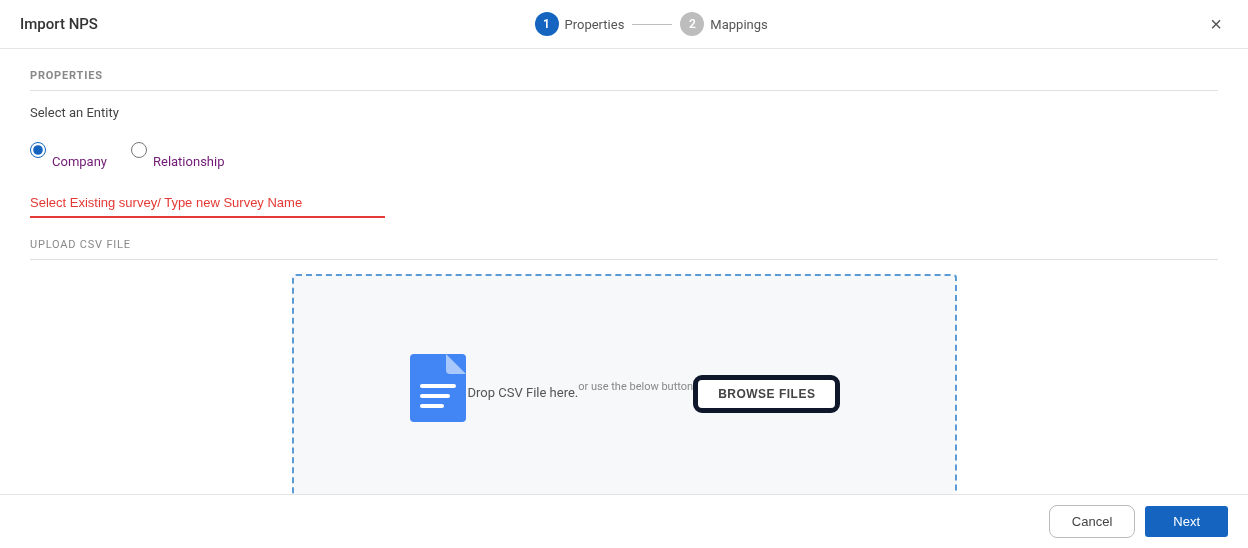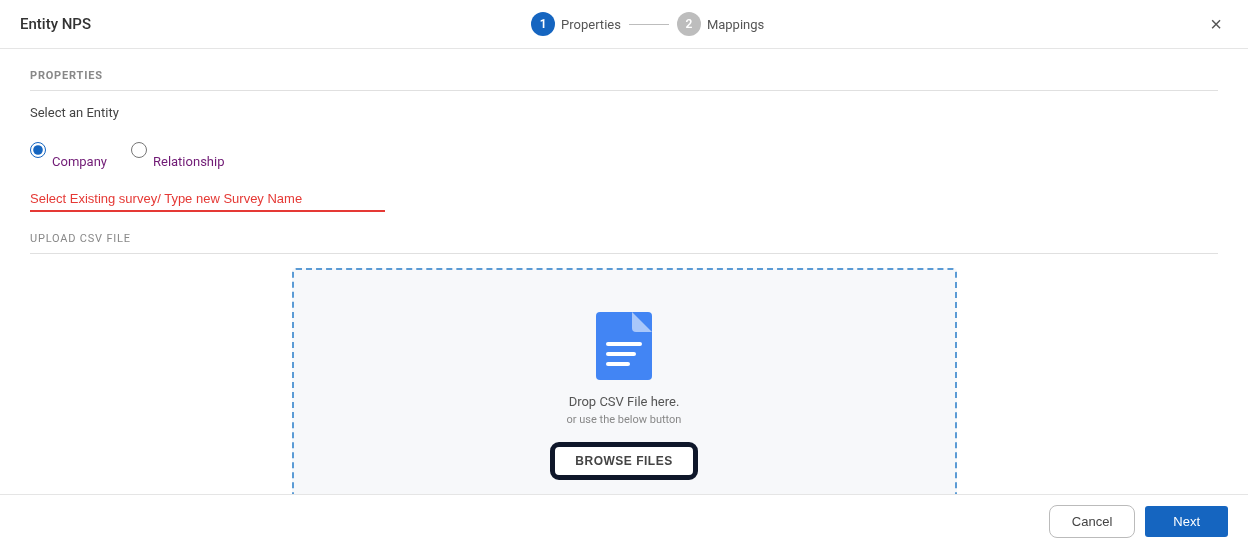--- a/index.html
+++ b/index.html
@@ -133,21 +133,21 @@
       font-size: 13px;
       color: #701a75;
       cursor: pointer;
       margin-top: 24px;
     }
     .survey-input {
       width: 355px;
       border: none;
       border-bottom: 2px solid #e53935;
       outline: none;
-      font-size: 13px;
+      font-size: 18px;
       color: #e53935;
       padding: 4px 0;
       background: transparent;
       margin-bottom: 20px;
     }
     .survey-input::placeholder {
       color: #e53935;
       font-size: 13px;
     }
     .upload-section-title {
@@ -156,21 +156,20 @@
       color: #888;
       letter-spacing: 0.8px;
       text-transform: uppercase;
       margin-bottom: 8px;
     }
     .upload-drop-area {
       border: 2px dashed #5b9bd5;
       border-radius: 4px;
       background: #f7f8fa;
       display: flex;
-      flex-direction: column;
       align-items: center;
       justify-content: center;
       padding: 40px 20px;
       margin: 0 auto;
       width: 665px;
       min-height: 240px;
     }
     .file-icon-svg {
       margin-bottom: 12px;
     }
@@ -224,21 +223,21 @@
       cursor: pointer;
     }
   </style>
 </head>
 <body>
 
 <div class="modal-overlay">
   <div class="modal">
 
     <div class="modal-header">
-      <span class="modal-title">Entity NPS</span>
+      <span class="modal-title">Import NPS</span>
       <div class="stepper">
         <div class="step">
           <div class="step-circle active">
             <span>1</span>
           </div>
           <span class="step-label">Properties</span>
         </div>
         <div class="step-connector"></div>
         <div class="step">
           <div class="step-circle inactive">

